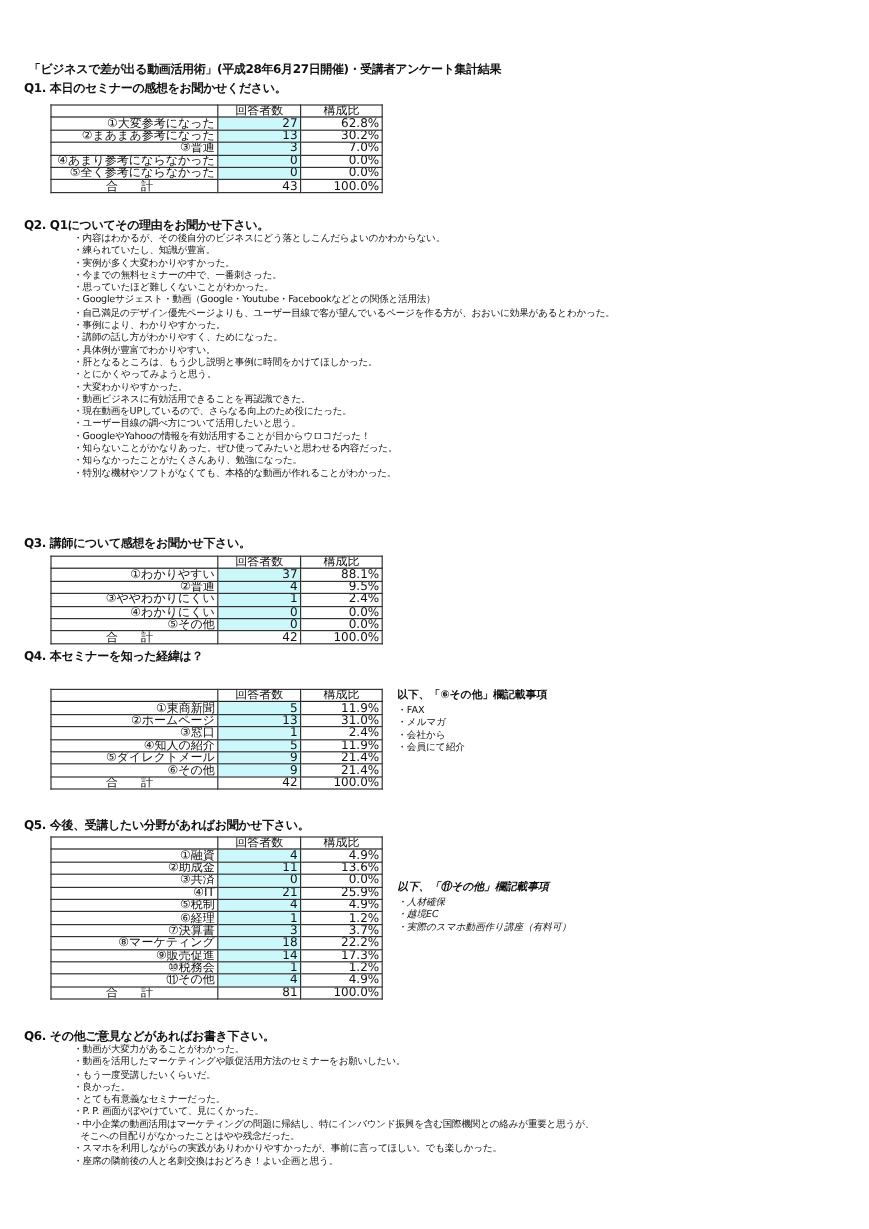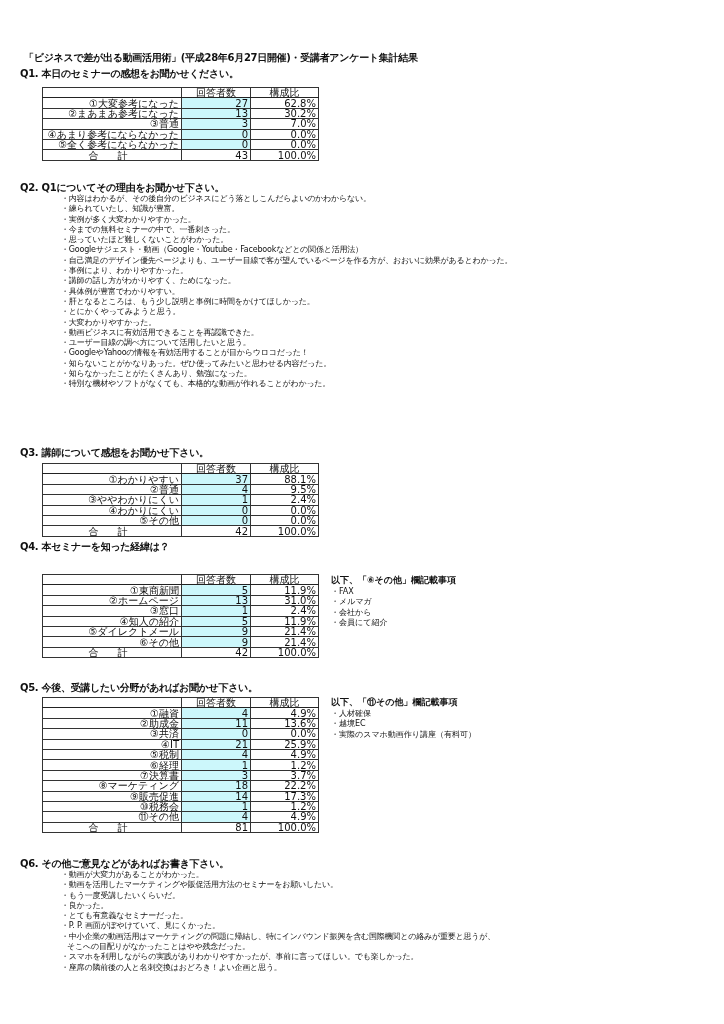--- a/index.html
+++ b/index.html
@@ -94,20 +94,21 @@
     <div>思っていたほど難しくないことがわかった。</div>
     <div>Googleサジェスト・動画（Google・Youtube・Facebookなどとの関係と活用法）</div>
     <div>自己満足のデザイン優先ページよりも、ユーザー目線で客が望んでいるページを作る方が、おおいに効果があるとわかった。</div>
     <div>事例により、わかりやすかった。</div>
     <div>講師の話し方がわかりやすく、ためになった。</div>
     <div>具体例が豊富でわかりやすい。</div>
     <div>肝となるところは、もう少し説明と事例に時間をかけてほしかった。</div>
     <div>とにかくやってみようと思う。</div>
     <div>大変わかりやすかった。</div>
     <div>動画ビジネスに有効活用できることを再認識できた。</div>
+    <div>現在動画をUPしているので、さらなる向上のため役にたった。</div>
     <div>ユーザー目線の調べ方について活用したいと思う。</div>
     <div>GoogleやYahooの情報を有効活用することが目からウロコだった！</div>
     <div>知らないことがかなりあった。ぜひ使ってみたいと思わせる内容だった。</div>
     <div>知らなかったことがたくさんあり、勉強になった。</div>
     <div>特別な機材やソフトがなくても、本格的な動画が作れることがわかった。</div>
   </div>
 
 <div class="q-heading" style="top:446px;">Q3. 講師について感想をお聞かせ下さい。</div>
 <table class="survey" style="top:463px;">
   <colgroup>
@@ -282,21 +283,21 @@
       <td class="count">4</td>
       <td class="ratio">4.9%</td>
       </tr>
       <tr class="total">
     <td class="total-label">合 計</td>
     <td class="count">81</td>
     <td class="ratio">100.0%</td>
       </tr>
     </tbody>
 </table>
-<div class="other-box" style="top:697px;">
+<div class="other-box" style="top:735px;font-style:italic;">
   <div class="ttl">以下、「⑪その他」欄記載事項</div>
   <div>
       <div class="it">人材確保</div>
       <div class="it">越境EC</div>
       <div class="it">実際のスマホ動画作り講座（有料可）</div>
     </div>
 </div>
 
 <div class="q-heading" style="top:857px;">Q6. その他ご意見などがあればお書き下さい。</div>
 <div class="comments" style="top:870px;">

